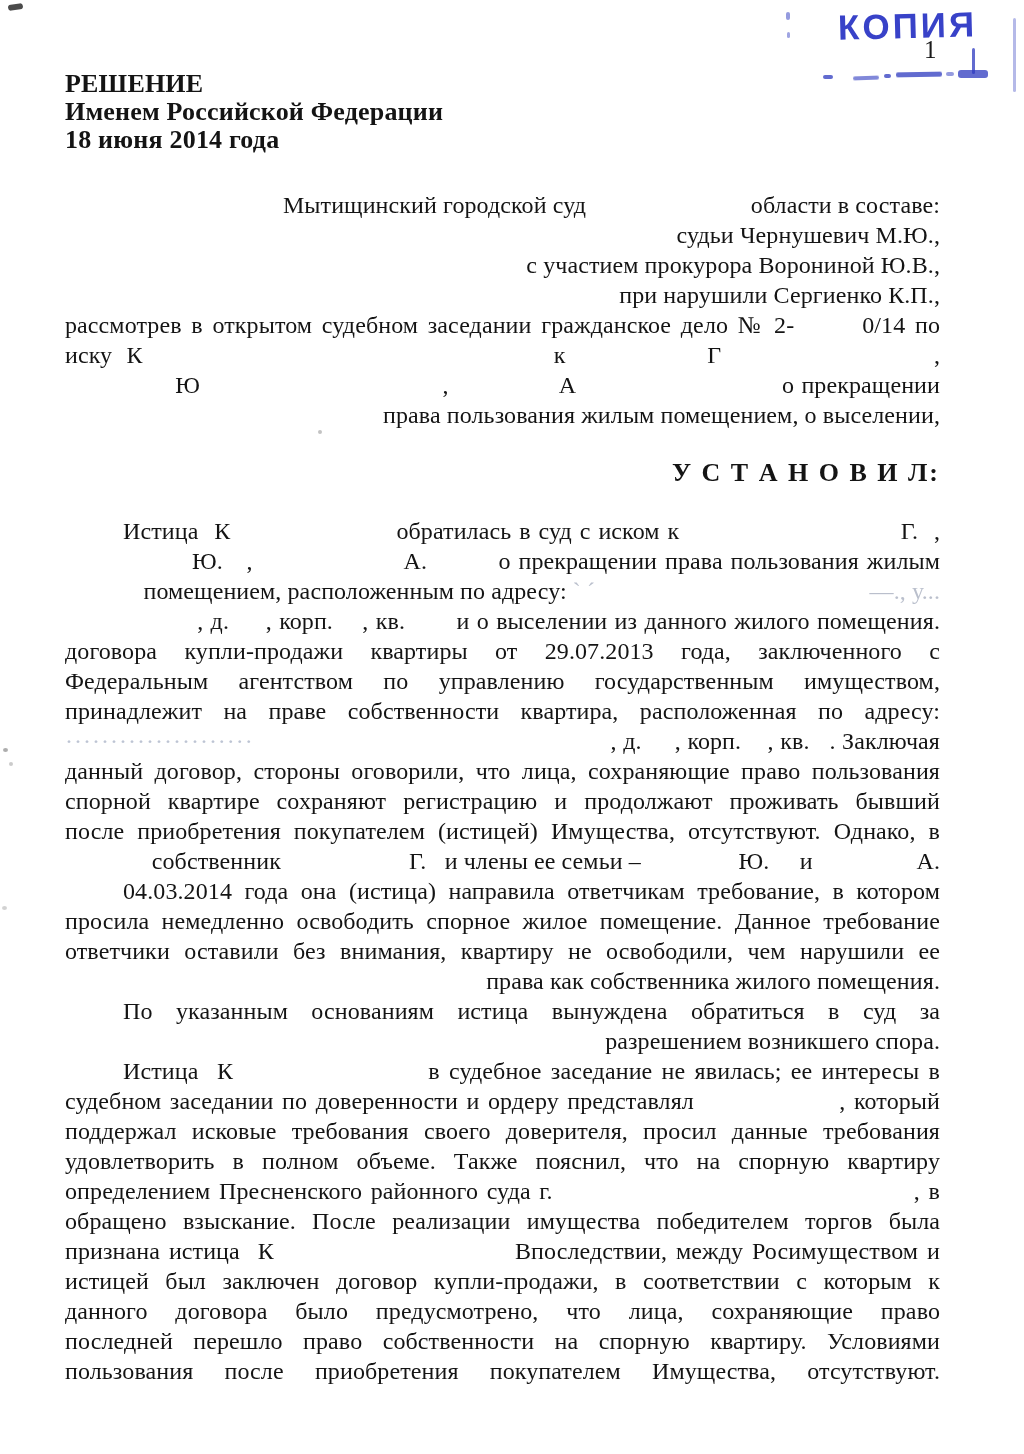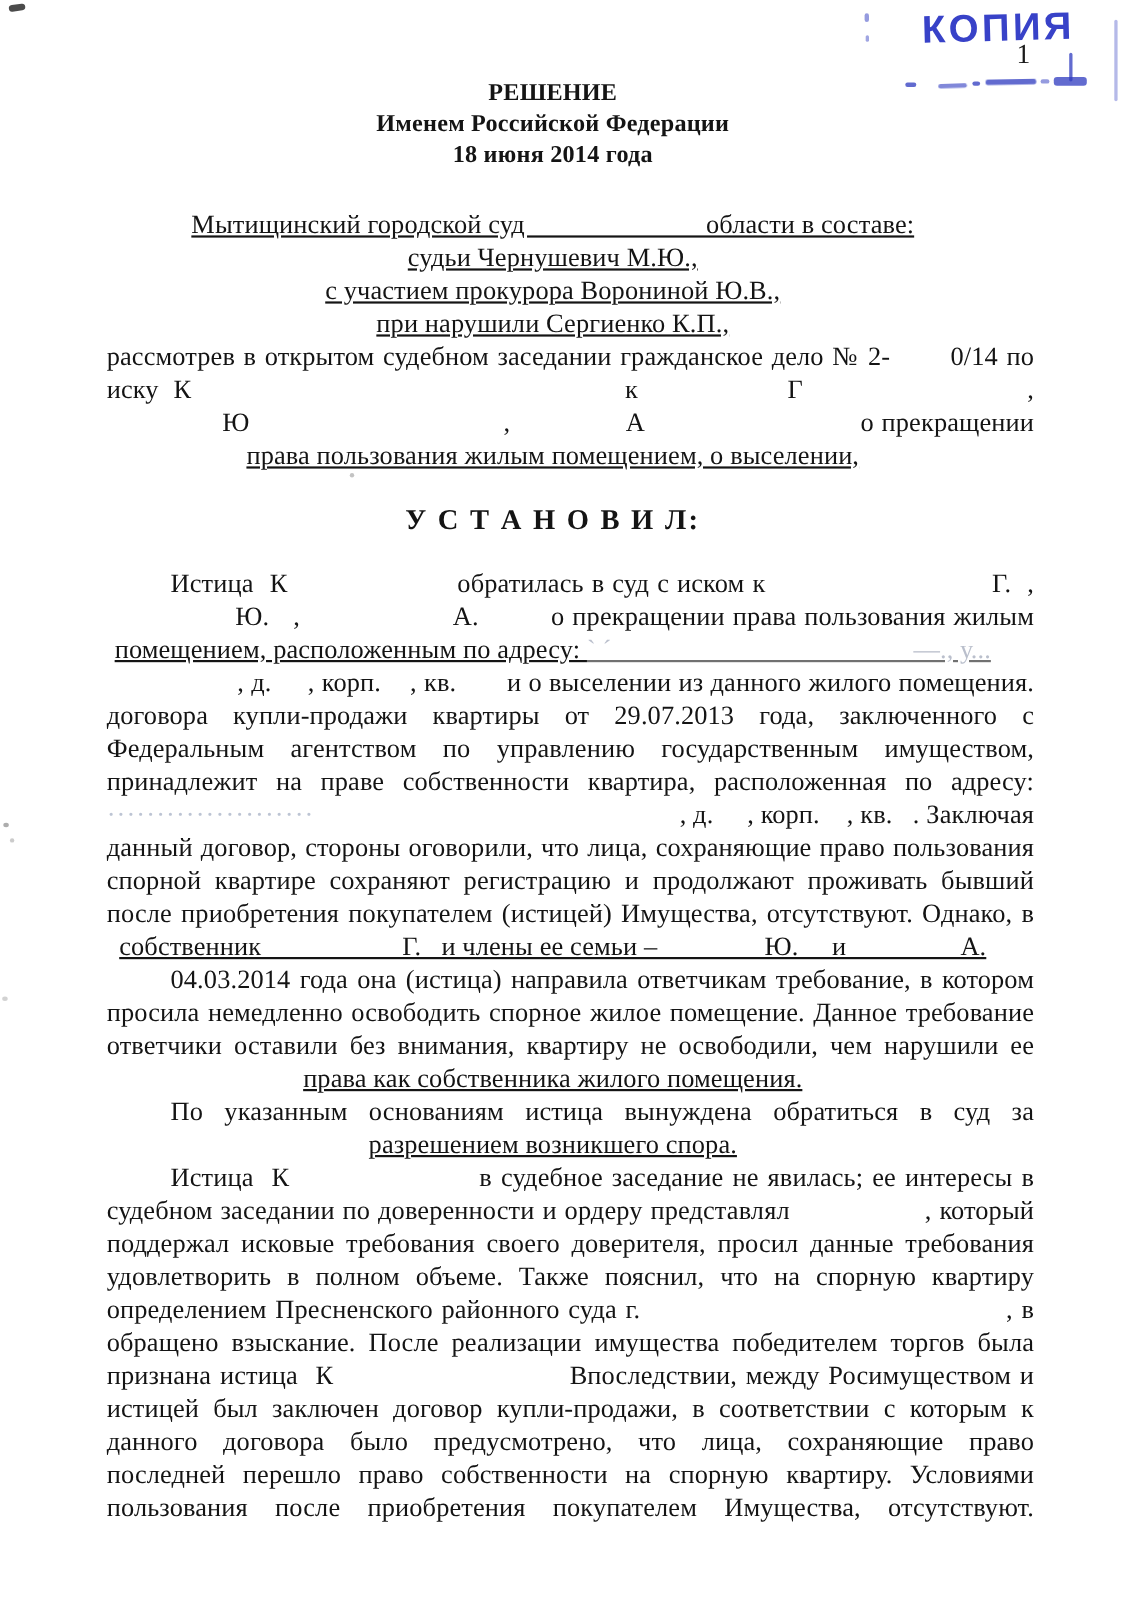--- a/index.html
+++ b/index.html
@@ -12,40 +12,40 @@
     color:#141414;
   }
   .content{
     position:absolute;
     left:65px; top:70px;
     width:875px;
   }
   .title-block{ text-align:center; }
   .title-line{
     font-weight:bold;
-    font-size:22px;
+    font-size:26px;
     line-height:28px;
-    text-align:center;
+    text-align:left;
     letter-spacing:0.2px;
   }
   .court-block{ margin-top:36px; }
   .ln{
     font-size:24px;
     line-height:30px;
     letter-spacing:0.1px;
   }
-  .l{ text-align:center;text-decoration:underline; }
-  .j{ text-align:justify; text-align-last:justify;margin-left:32px; }
+  .l{ text-align:right; }
+  .j{ text-align:justify; text-align-last:justify; }
   .ind{ text-indent:58px; }
   .heading{
     margin-top:28px;
     font-weight:bold;
     font-size:26px;
     line-height:30px;
-    text-align:center;
+    text-align:right;
     letter-spacing:2px;
   }
   .body-block{ margin-top:28px; }
   .faint{
     color:#8d96ab;
     opacity:0.6;
   }
   .faint-dots{
     color:#9aa6bd;
     opacity:0.65;

